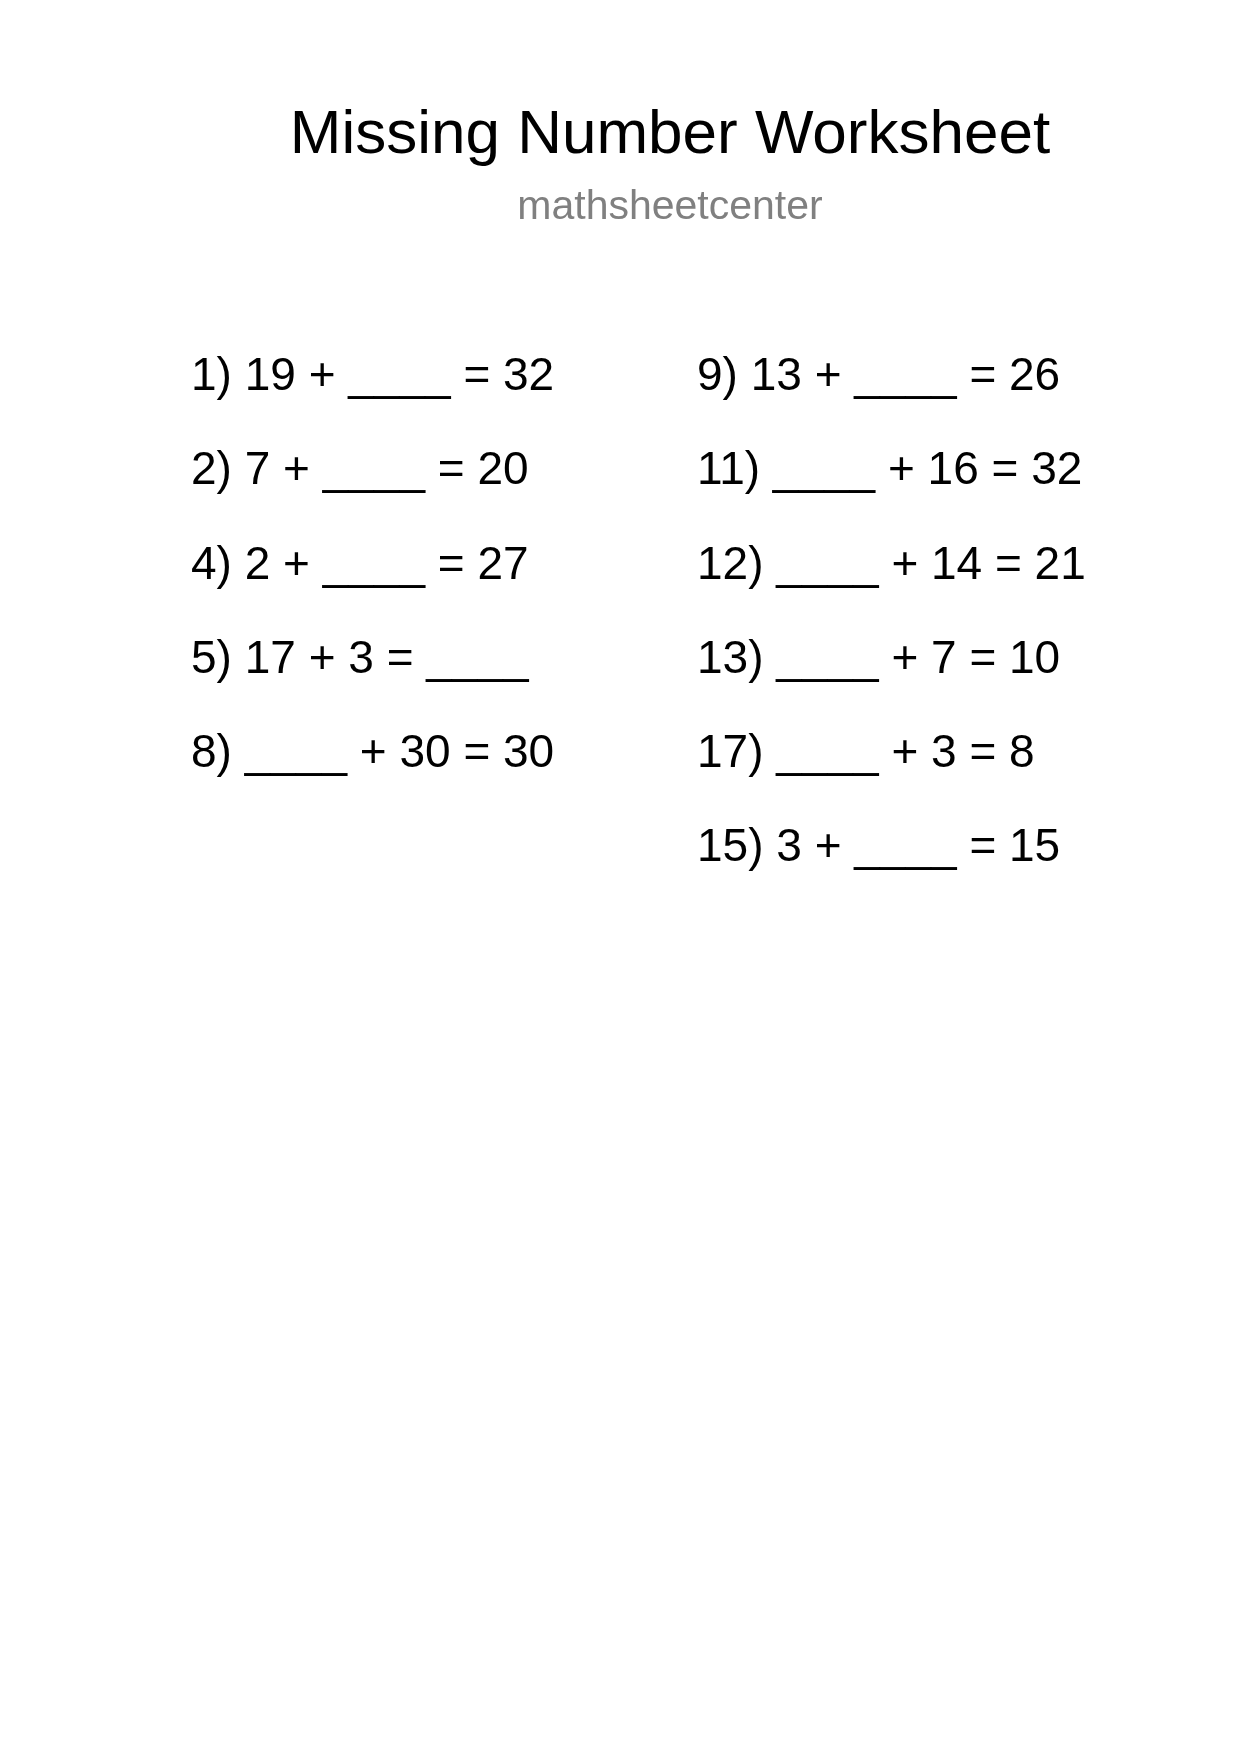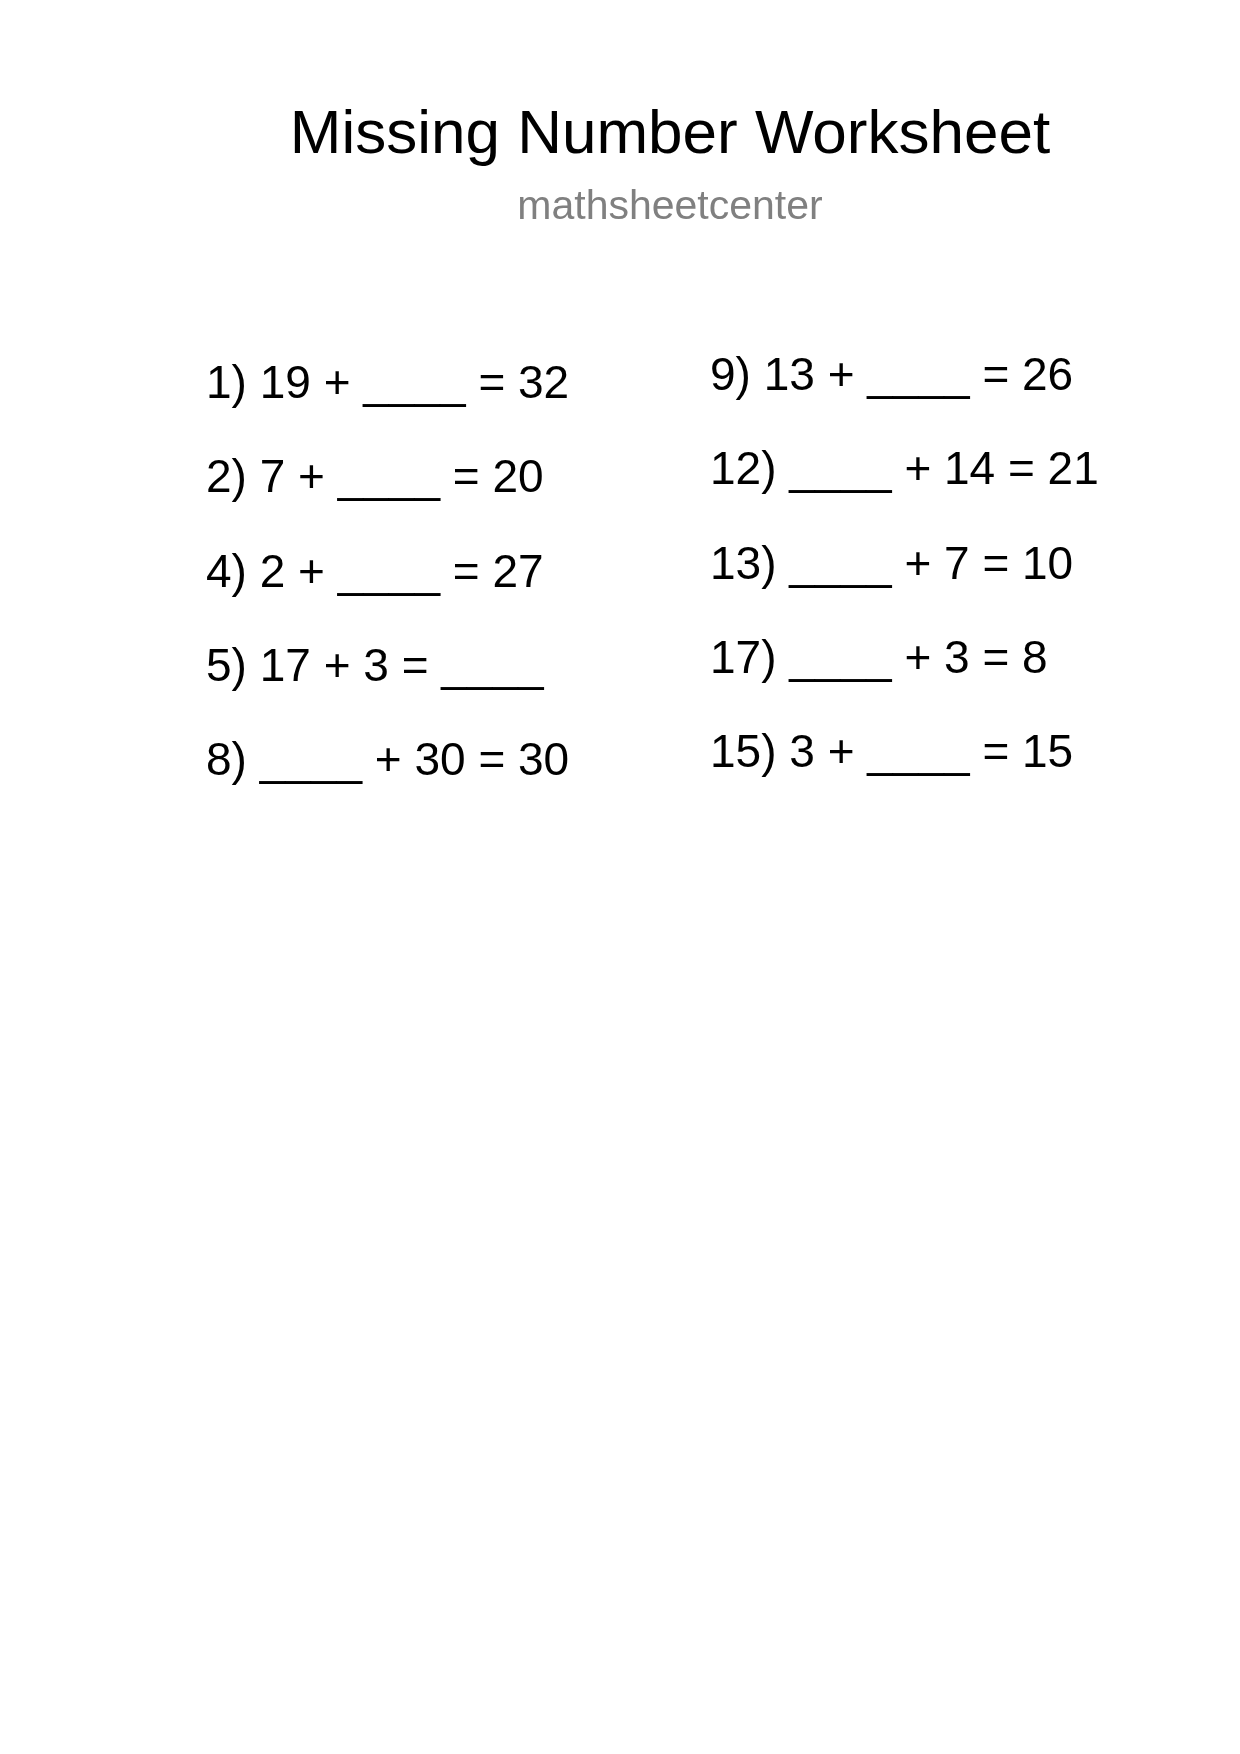--- a/index.html
+++ b/index.html
@@ -33,22 +33,22 @@
       top: 180px;
       text-align: center;
       font-size: 41px;
       line-height: 50px;
       color: #808080;
     }
     .column {
       position: absolute;
       top: 344px;
     }
-    .col-left { left: 206px; margin-top: 8px; }
-    .col-right { left: 697px; margin-left: 13px; }
+    .col-left { left: 191px; }
+    .col-right { left: 697px; }
     .problem {
       height: 94.3px;
       font-size: 46px;
       line-height: 60px;
       white-space: pre;
     }
   </style>
 </head>
 <body>
 
@@ -58,17 +58,18 @@
 <div class="column col-left">
   <div class="problem">1) 19 + ____ = 32</div>
   <div class="problem">2) 7 + ____ = 20</div>
   <div class="problem">4) 2 + ____ = 27</div>
   <div class="problem">5) 17 + 3 = ____</div>
   <div class="problem">8) ____ + 30 = 30</div>
 </div>
 
 <div class="column col-right">
   <div class="problem">9) 13 + ____ = 26</div>
+  <div class="problem">11) ____ + 16 = 32</div>
   <div class="problem">12) ____ + 14 = 21</div>
   <div class="problem">13) ____ + 7 = 10</div>
   <div class="problem">17) ____ + 3 = 8</div>
   <div class="problem">15) 3 + ____ = 15</div>
 </div>
 
 </body></html>

